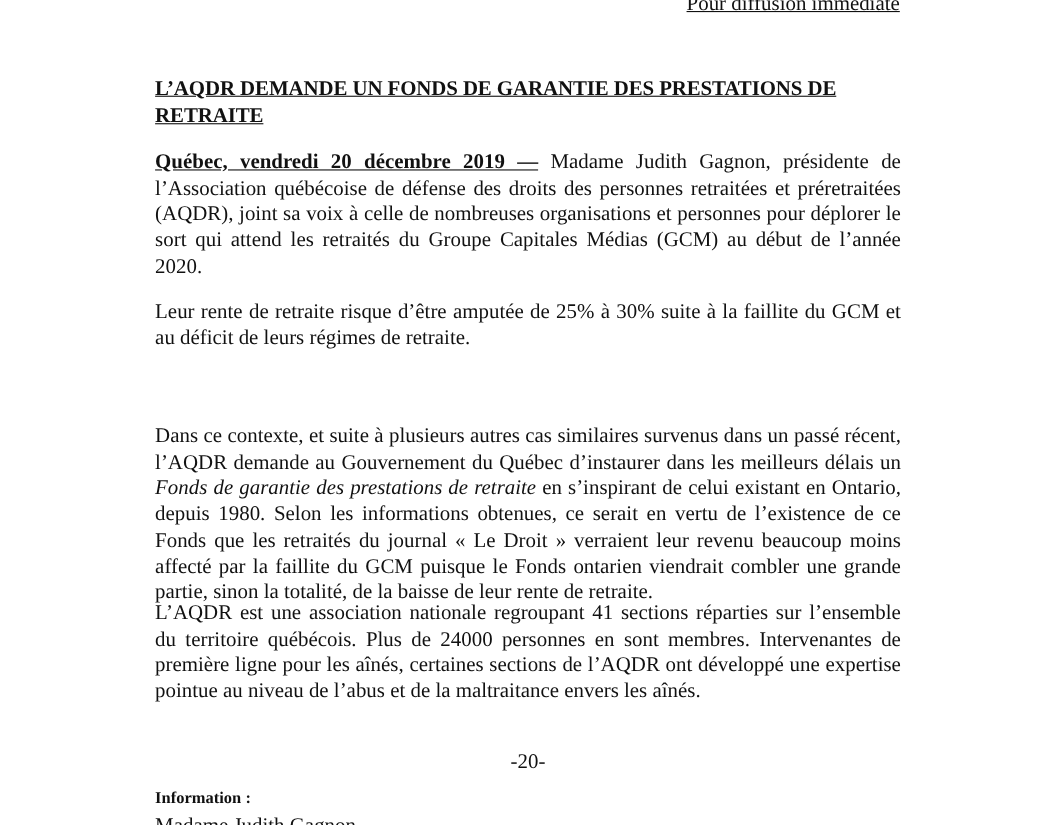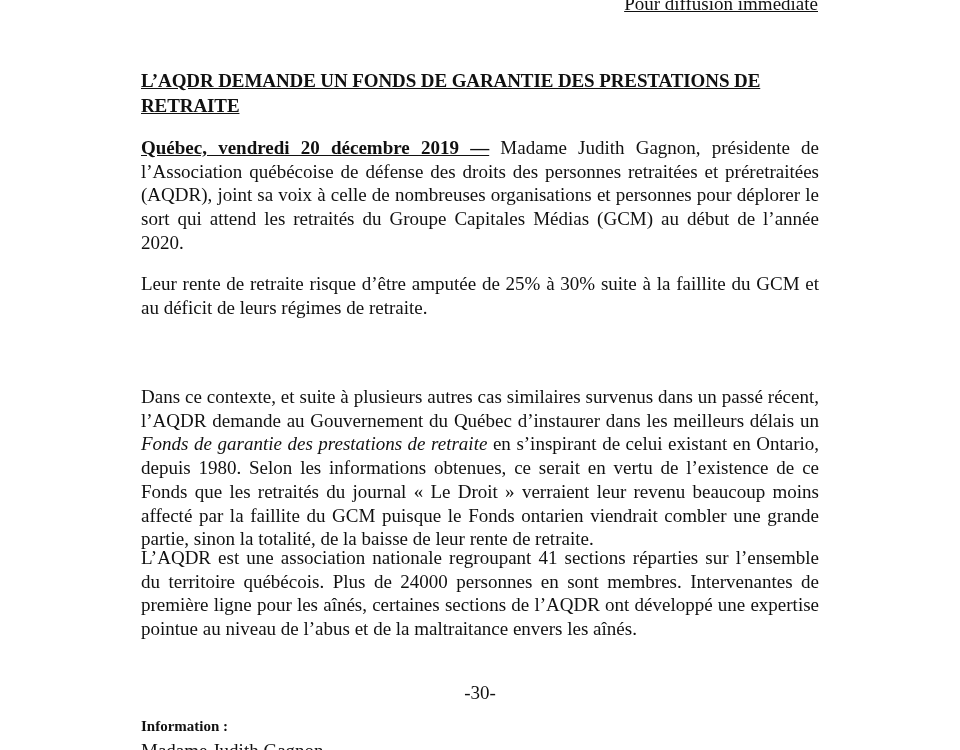--- a/index.html
+++ b/index.html
@@ -48,17 +48,17 @@
   <div class="title">L’AQDR DEMANDE UN FONDS DE GARANTIE DES PRESTATIONS DE RETRAITE</div>
 
   <p class="para p1"><span class="lead">Québec, vendredi 20 décembre 2019 —</span><span> Madame Judith Gagnon, présidente de l’Association québécoise de défense des droits des personnes retraitées et préretraitées (AQDR), joint sa voix à celle de nombreuses organisations et personnes pour déplorer le sort qui attend les retraités du Groupe Capitales Médias (GCM) au début de l’année 2020.</span></p>
 
   <p class="para p2">Leur rente de retraite risque d’être amputée de 25% à 30% suite à la faillite du GCM et au déficit de leurs régimes de retraite.</p>
 
   <p class="para p3"><span>Dans ce contexte, et suite à plusieurs autres cas similaires survenus dans un passé récent, l’AQDR demande au Gouvernement du Québec d’instaurer dans les meilleurs délais un </span><em>Fonds de garantie des prestations de retraite</em><span> en s’inspirant de celui existant en Ontario, depuis 1980. Selon les informations obtenues, ce serait en vertu de l’existence de ce Fonds que les retraités du journal « Le Droit » verraient leur revenu beaucoup moins affecté par la faillite du GCM puisque le Fonds ontarien viendrait combler une grande partie, sinon la totalité, de la baisse de leur rente de retraite.</span></p>
 
   <p class="para p4">L’AQDR est une association nationale regroupant 41 sections réparties sur l’ensemble du territoire québécois. Plus de 24000 personnes en sont membres. Intervenantes de première ligne pour les aînés, certaines sections de l’AQDR ont développé une expertise pointue au niveau de l’abus et de la maltraitance envers les aînés.</p>
 
-  <div class="end-mark">-30-</div>
+  <div class="end-mark">-20-</div>
 
   <div class="info-label">Information :</div>
   <div class="contact-name">Madame Judith Gagnon</div>
 </div>
 
 </body></html>

